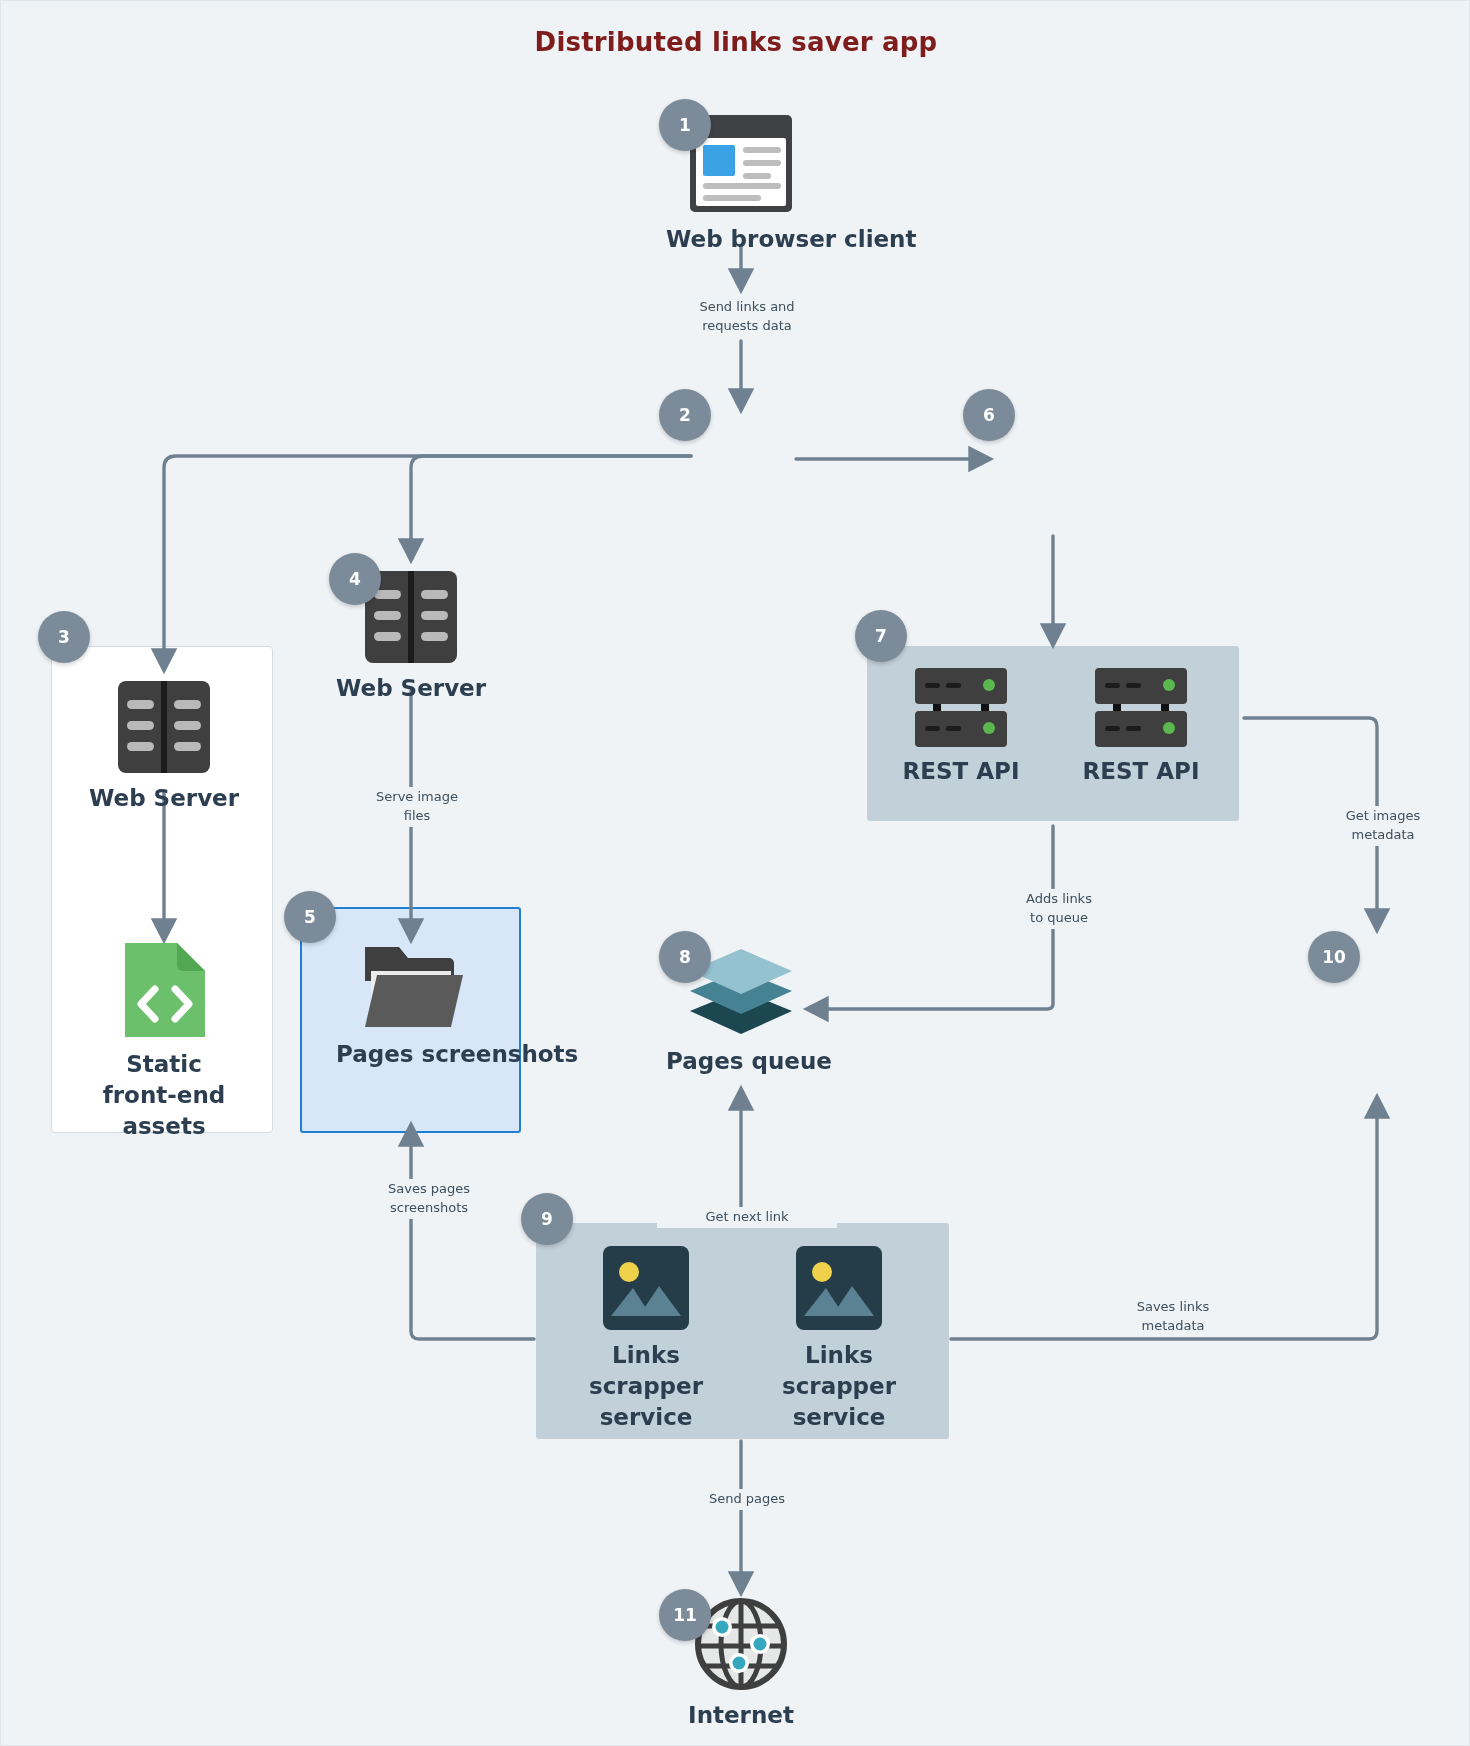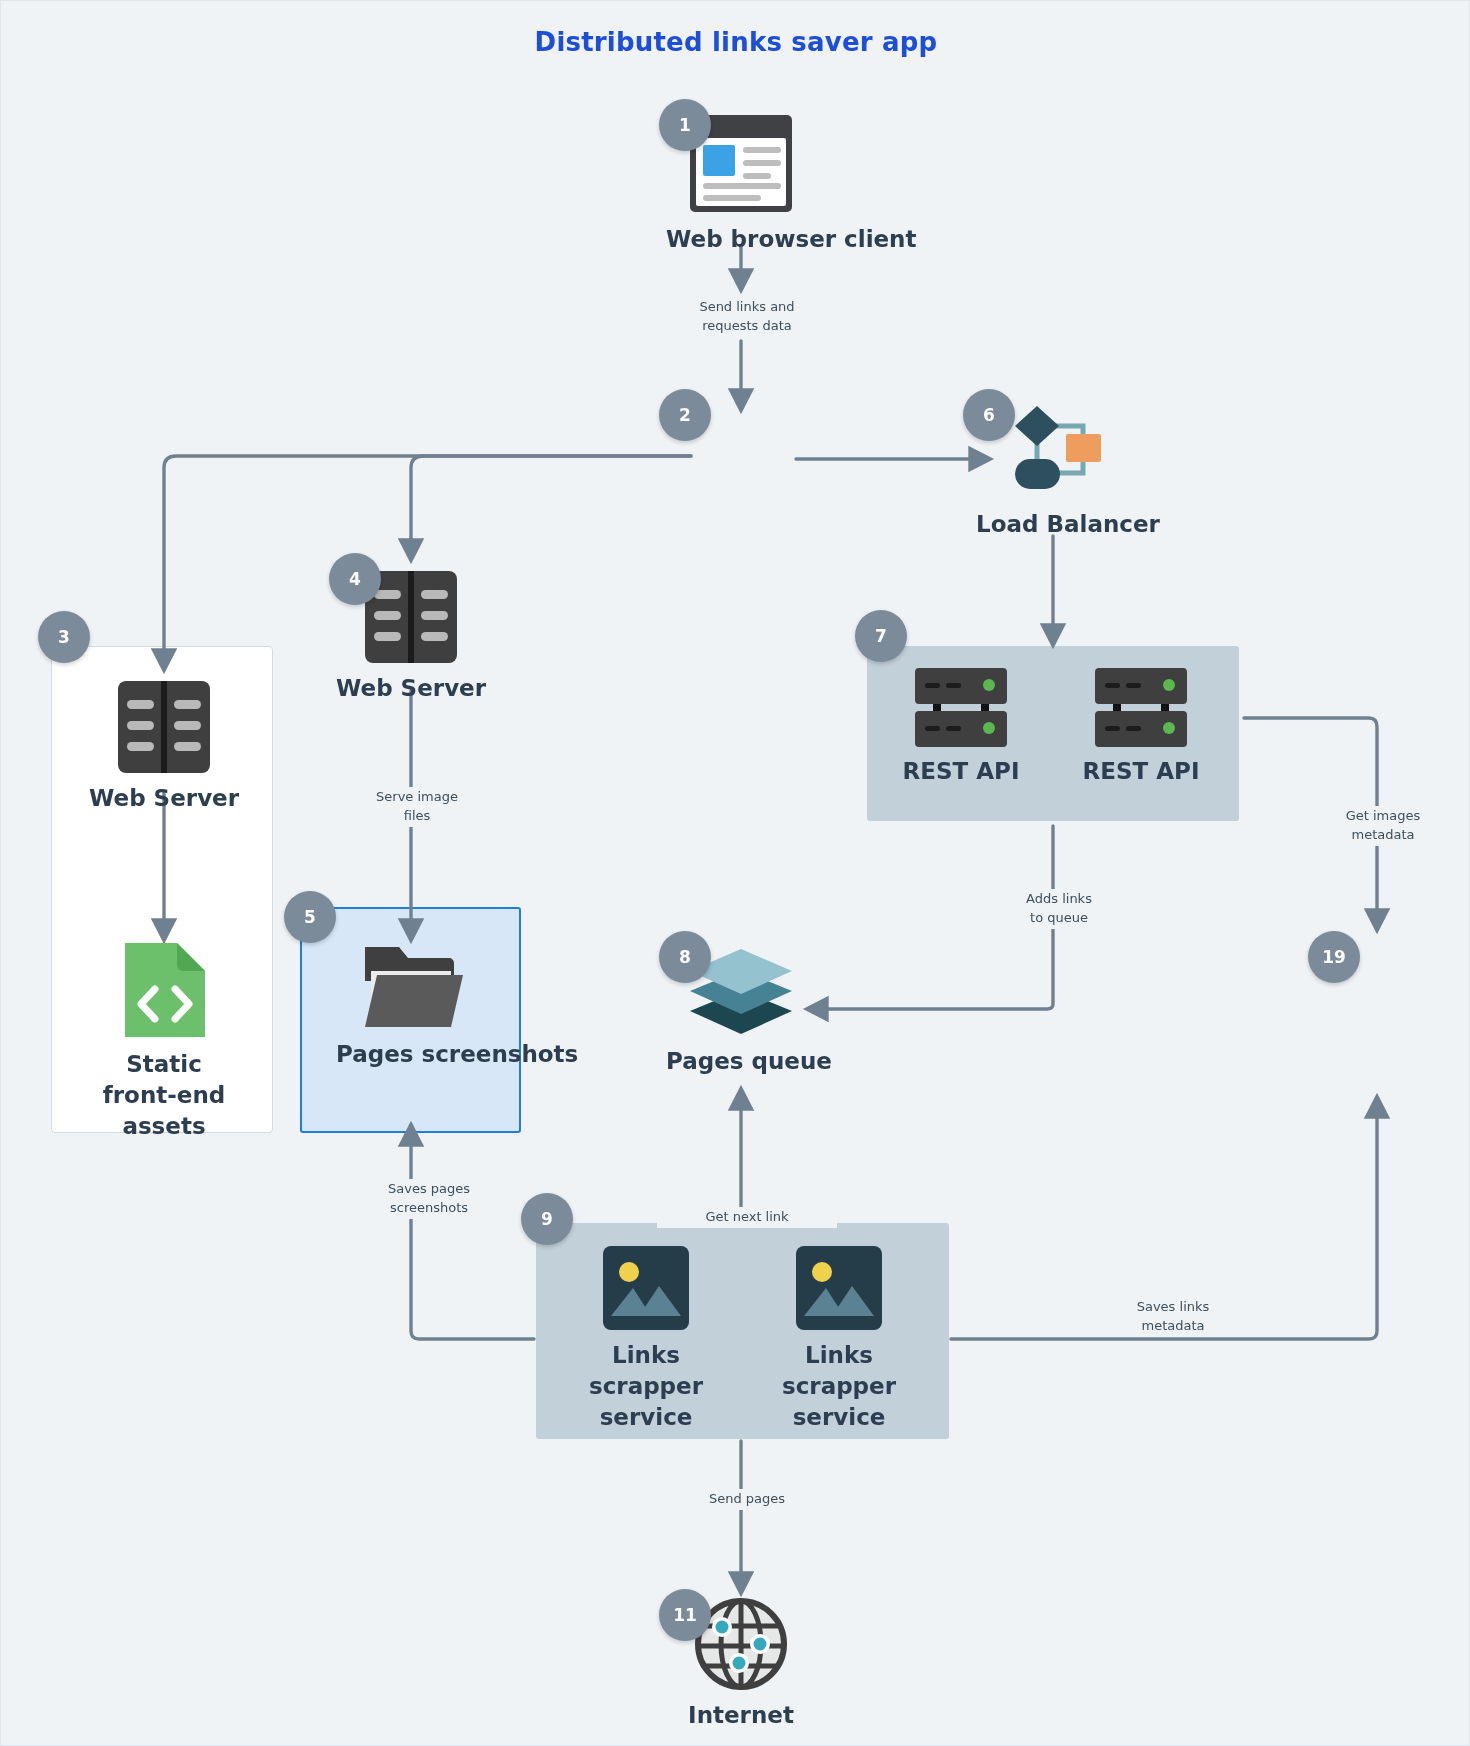--- a/index.html
+++ b/index.html
@@ -8,21 +8,21 @@
     position:relative;
     width:1470px;height:1746px;
     background:#eff3f6;
     border:1px solid #dfe6ec;
     box-sizing:border-box;
     overflow:hidden;
   }
   #title{
     position:absolute;top:26px;left:0;width:1470px;
     text-align:center;
-    font-size:26px;font-weight:bold;color:#1d4ed8;
+    font-size:26px;font-weight:bold;color:#7f1d1d;
     letter-spacing:.2px;
   }
   svg#wires{position:absolute;left:0;top:0;width:1470px;height:1746px;}
   .node{position:absolute;text-align:center;}
   .node .caption{
     font-size:23px;font-weight:bold;color:#2c3e50;line-height:1.35;
     margin-top:8px;white-space:nowrap;
   }
   .node .caption.wrap{white-space:normal;width:150px;}
   .badge{
@@ -168,32 +168,20 @@
   <div class="node" style="left:335px;top:940px;width:150px;">
     <svg width="105" height="90" viewBox="0 0 105 90" style="display:block;margin:0 auto;">
       <path d="M6,6 H40 L49,17 H90 a5,5 0 0 1 5,5 V40 H6 z" fill="#3f3f3f"></path>
       <path d="M12,30 H92 V82 H12 z" fill="#ececec"></path>
       <path d="M18,34 H104 L92,86 H6 z" fill="#5a5a5a"></path>
     </svg>
     <div class="caption">Pages screenshots</div>
   </div>
   <div class="badge" style="left:283px;top:890px;">5</div>
 
-  <div class="node" style="left:975px;top:400px;width:155px;">
-    <svg width="105" height="100" viewBox="0 0 105 100" style="display:block;margin:0 auto;">
-      <g stroke="#77a8ad" stroke-width="5" fill="none">
-        <path d="M36,25 L36,72"></path>
-        <path d="M36,25 H82 V72 H36"></path>
-      </g>
-      <path d="M36,5 L58,25 L36,45 L14,25 z" fill="#2d4f5e"></path>
-      <rect x="14" y="58" width="45" height="30" rx="15" fill="#2d4f5e"></rect>
-      <rect x="65" y="33" width="35" height="28" rx="2" fill="#ee9d5f"></rect>
-    </svg>
-    <div class="caption">Load Balancer</div>
-  </div>
   <div class="badge" style="left:962px;top:388px;">6</div>
 
   <div class="node" style="left:885px;top:665px;width:150px;">
     <svg width="100" height="82" viewBox="0 0 100 82" style="display:block;margin:0 auto;">
       <rect x="22" y="34" width="8" height="16" fill="#111"></rect>
       <rect x="70" y="34" width="8" height="16" fill="#111"></rect>
       <rect x="4" y="2" width="92" height="36" rx="4" fill="#3f3f3f"></rect>
       <rect x="14" y="17" width="15" height="5" rx="2.5" fill="#1c1c1c"></rect>
       <rect x="35" y="17" width="15" height="5" rx="2.5" fill="#1c1c1c"></rect>
       <circle cx="78" cy="19" r="6" fill="#5ab84e"></circle>
@@ -246,21 +234,21 @@
   <div class="node" style="left:763px;top:1243px;width:150px;">
     <svg width="90" height="88" viewBox="0 0 90 88" style="display:block;margin:0 auto;">
       <rect x="2" y="2" width="86" height="84" rx="8" fill="#243d49"></rect>
       <circle cx="28" cy="28" r="10" fill="#f0d14b"></circle>
       <path d="M10,72 L32,44 L50,72 z" fill="#5b8292"></path>
       <path d="M38,72 L58,42 L80,72 z" fill="#5b8292"></path>
     </svg>
     <div class="caption wrap" style="margin-left:auto;margin-right:auto;">Links scrapper service</div>
   </div>
 
-  <div class="badge" style="left:1307px;top:930px;">19</div>
+  <div class="badge" style="left:1307px;top:930px;">10</div>
 
   <div class="node" style="left:665px;top:1595px;width:150px;">
     <svg width="96" height="96" viewBox="0 0 96 96" style="display:block;margin:0 auto;">
       <circle cx="48" cy="48" r="43" fill="#e6e7e7" stroke="#3f3f3f" stroke-width="6"></circle>
       <g stroke="#3f3f3f" stroke-width="5" fill="none">
         <path d="M48,5 V91"></path>
         <path d="M8,30 H88"></path>
         <path d="M5,50 H91"></path>
         <path d="M10,70 H86"></path>
         <ellipse cx="48" cy="48" rx="20" ry="43"></ellipse>

